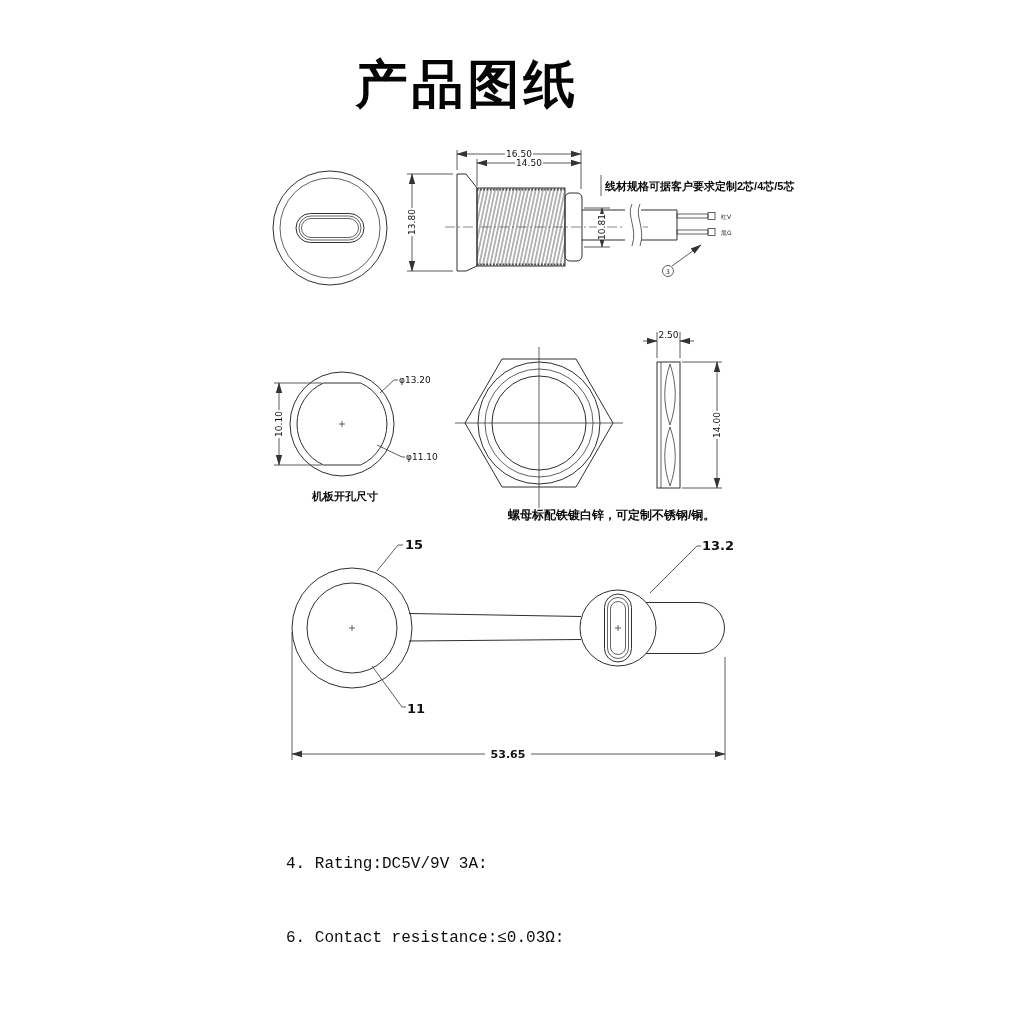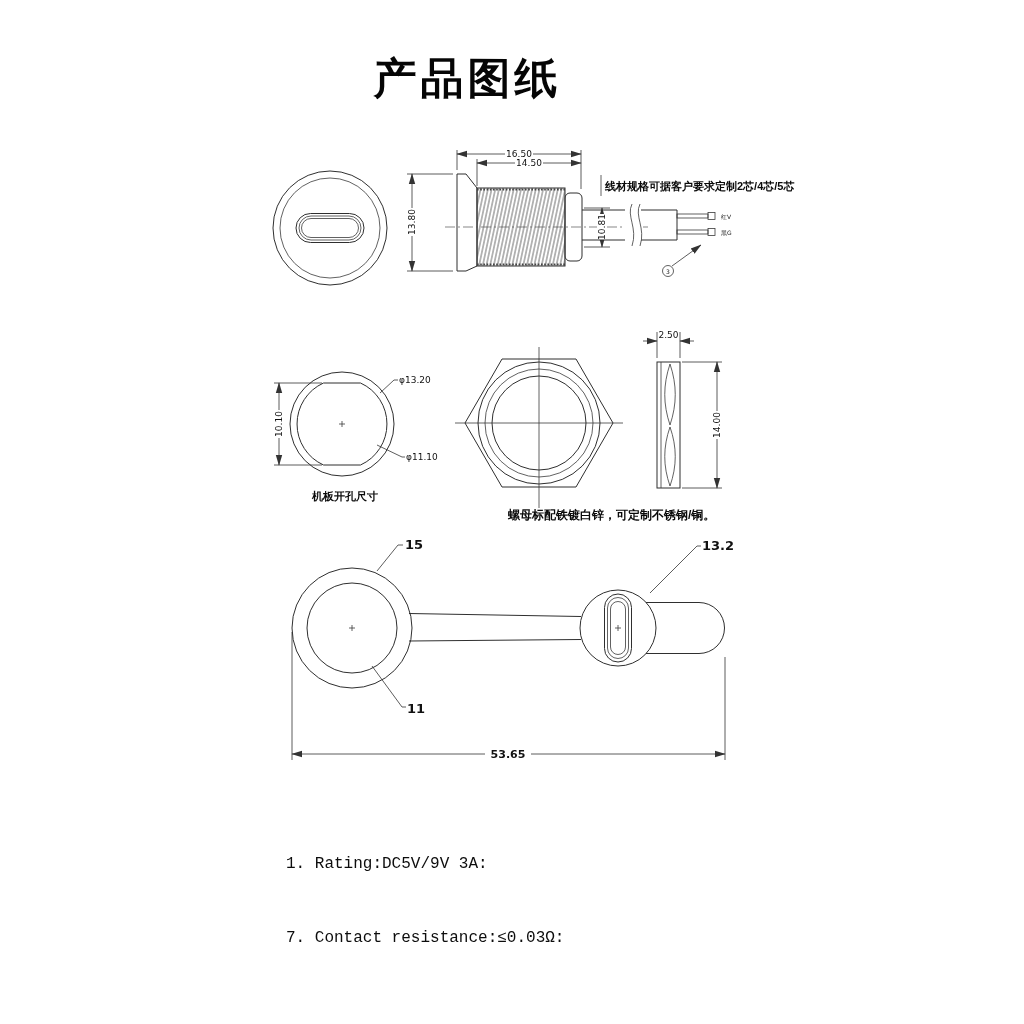--- a/index.html
+++ b/index.html
@@ -1,18 +1,18 @@
 <!DOCTYPE html>
 <html><head>
 <meta charset="utf-8">
 <style>
   html,body{margin:0;padding:0;background:#ffffff;}
   body{width:1024px;height:1024px;position:relative;font-family:"Liberation Sans",sans-serif;color:#111;}
   .page-title{position:absolute;left:0;top:50px;width:935px;text-align:center;
-    font-size:43px;font-weight:800;letter-spacing:4px;color:#050505;}
+    font-size:52px;font-weight:800;letter-spacing:4px;color:#050505;}
   svg{position:absolute;left:0;top:0;}
   .ln{stroke:#2f2f2f;stroke-width:1;fill:none;}
   .thin{stroke:#3a3a3a;stroke-width:0.8;fill:none;}
   .dimln{stroke:#333;stroke-width:0.8;fill:none;}
   .cl{stroke:#555;stroke-width:0.7;fill:none;stroke-dasharray:10 3 2 3;}
   .dimtxt{font-family:"DejaVu Sans",sans-serif;font-size:9px;fill:#111;}
   .biglbl{font-family:"DejaVu Sans",sans-serif;font-size:13px;font-weight:600;fill:#111;}
   .midlbl{font-family:"DejaVu Sans",sans-serif;font-size:11px;font-weight:600;fill:#111;}
   .cjk{font-family:"Liberation Sans",sans-serif;font-size:11px;font-weight:700;fill:#0a0a0a;}
   .cjk2{font-family:"Liberation Sans",sans-serif;font-size:12px;font-weight:700;fill:#0a0a0a;}
@@ -180,19 +180,19 @@
 
     <line class="dimln" x1="292" y1="632" x2="292" y2="760"></line>
     <line class="dimln" x1="725" y1="657" x2="725" y2="760"></line>
     <line class="dimln" x1="292" y1="754" x2="725" y2="754" marker-start="url(#arr)" marker-end="url(#arr)"></line>
     <rect class="bg" x="485" y="747" width="46" height="13"></rect>
     <text class="midlbl" x="508" y="758" text-anchor="middle">53.65</text>
   </g>
 </svg>
 
 <div class="spec">
-  <div>1. Rating:DC5V/9V 3A:</div>
-  <div>7. Contact resistance:≤0.03Ω:</div>
+  <div>4. Rating:DC5V/9V 3A:</div>
+  <div>6. Contact resistance:≤0.03Ω:</div>
   
   
   
   
 </div>
 
 </body></html>

